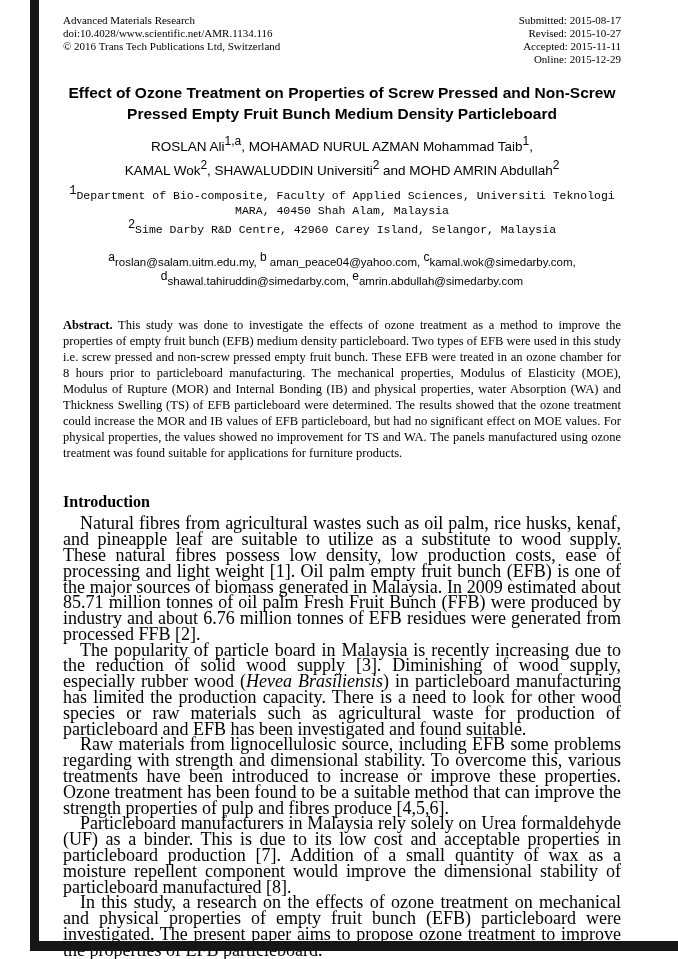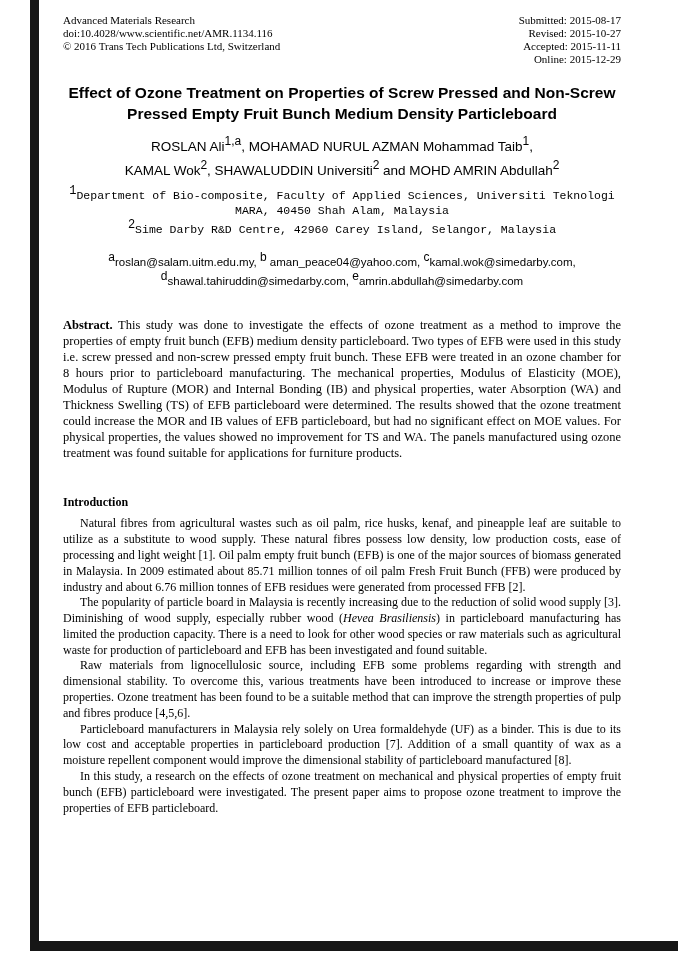--- a/index.html
+++ b/index.html
@@ -54,25 +54,25 @@
     font-size:12px; line-height:15.5px; text-align:justify;
   }
   .keywords .kw-label { font-weight:bold; }
   .abstract {
     margin-top:28px;
     font-size:12.5px; line-height:16px; text-align:justify;
   }
   .abstract .ab-label { font-weight:bold; }
   .section-heading {
     margin-top:33px;
-    font-weight:bold; font-size:12px; line-height:16px;
+    font-weight:bold; font-size:16px; line-height:16px;
   }
   .body-text { margin-top:6px; }
   .body-text p {
-    font-size:12px; line-height:15.8px; text-align:justify;
+    font-size:18px; line-height:15.8px; text-align:justify;
     text-indent:17px;
     font-family:Liberation Serif, serif;
   }
   .italic { font-style:italic; }
 </style>
 </head>
 <body>
 
 <div class="page">
   <div class="scan-border-left"></div>

